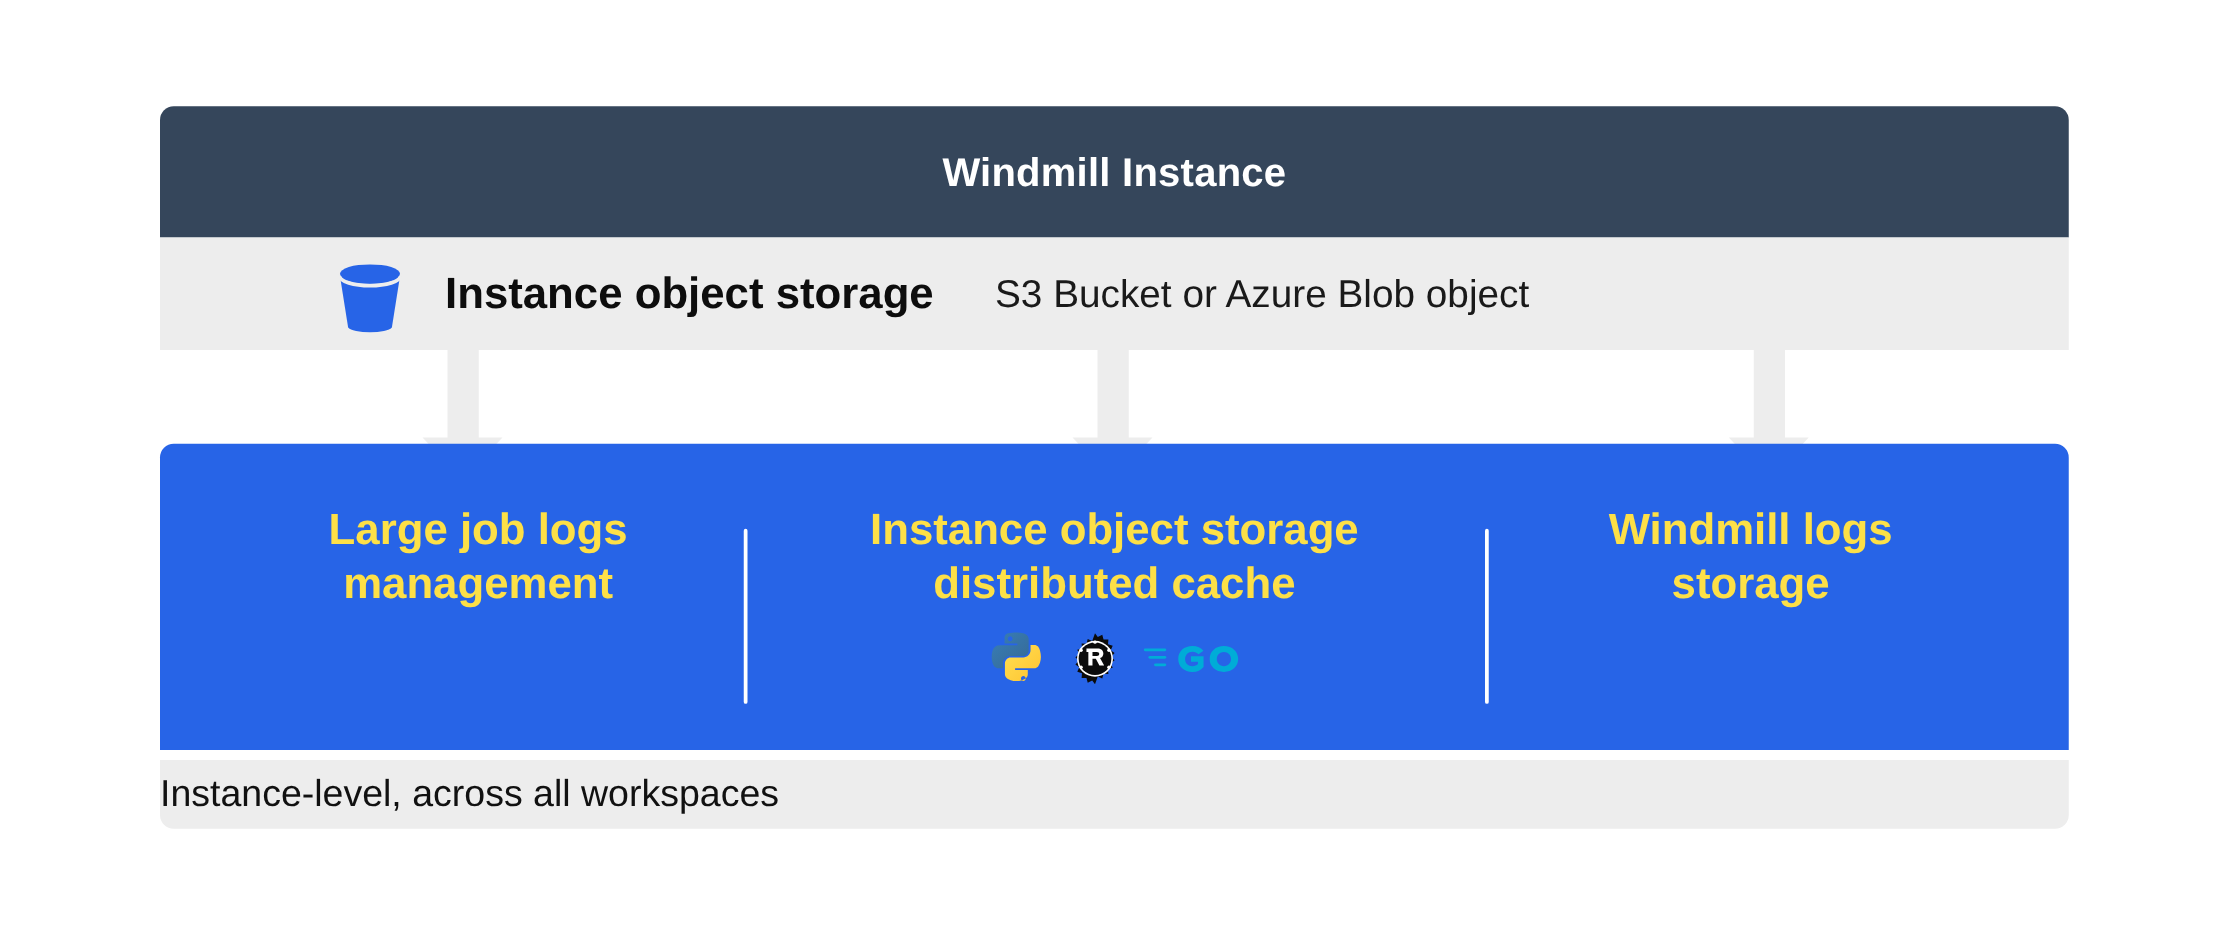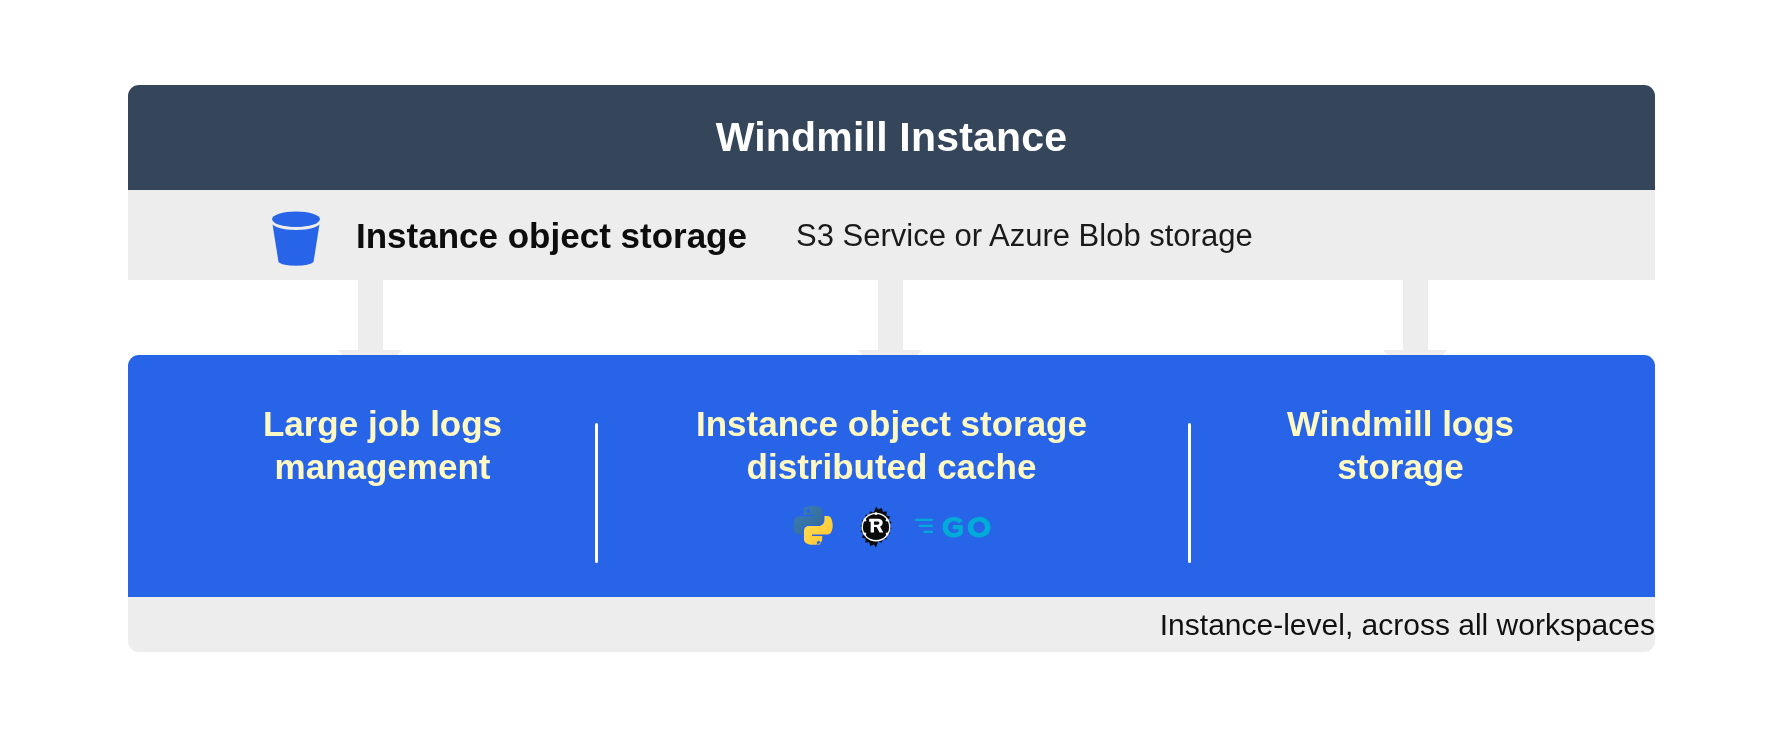--- a/index.html
+++ b/index.html
@@ -31,21 +31,21 @@
     height: 105px;
     background: var(--header-bg, #35465B);
     border-radius: 11px 11px 0 0;
     display: flex;
     align-items: center;
     justify-content: center;
     box-sizing: border-box;
   }
   .header-title {
     color: #ffffff;
-    font-size: 41px;
+    font-size: 32px;
     font-weight: bold;
     letter-spacing: 0.2px;
     line-height: 1;
   }
 
   
   .subtitle-bar {
     position: absolute;
     left: 0;
     top: 105px;
@@ -133,21 +133,21 @@
     flex: 1 1 0;
     display: flex;
     flex-direction: column;
     align-items: center;
     justify-content: flex-start;
     padding-top: 48px;
     box-sizing: border-box;
     position: relative;
   }
   .col-title {
-    color: #fef9c3;
+    color: #fde047;
     font-size: 35px;
     font-weight: bold;
     line-height: 1.22;
     text-align: center;
     white-space: pre-line;
   }
   .divider {
     position: absolute;
     top: 68px;
     width: 3px;
@@ -164,28 +164,28 @@
     justify-content: center;
     gap: 16px;
     margin-top: 16px;
   }
   .lang-icons svg { display: block; }
 
   
   .footer-bar {
     position: absolute;
     left: 0;
-    top: 512px;
+    top: 523px;
     width: 100%;
     height: 55px;
     background: var(--strip-bg, #EDEDED);
     border-radius: 0 0 11px 11px;
     display: flex;
     align-items: center;
-    justify-content: flex-end;
+    justify-content: flex-start;
     box-sizing: border-box;
   }
   .footer-text {
     color: #111111;
     font-size: 30px;
     font-weight: normal;
     line-height: 1;
   }
 </style>
 </head>
@@ -200,21 +200,21 @@
   <div class="subtitle-bar">
     <span class="bucket-icon">
       <svg viewBox="0 0 62 62" width="62" height="62" aria-hidden="true">
         <path d="M7 15 L13.5 56 A 18 5 0 0 0 48.5 56 L55 15 Z" fill="#2764E7"></path>
         <ellipse cx="31" cy="15" rx="24" ry="7.5" fill="#2764E7"></ellipse>
         <ellipse cx="31" cy="15" rx="24" ry="7.5" fill="none" stroke="#EDEDED" stroke-width="3"></ellipse>
         <ellipse cx="31" cy="13" rx="24" ry="7.5" fill="#2764E7"></ellipse>
       </svg>
     </span>
     <span class="subtitle-main">Instance object storage</span>
-    <span class="subtitle-sub">S3 Service or Azure Blob storage</span>
+    <span class="subtitle-sub">S3 Bucket or Azure Blob object</span>
   </div>
 
   <div class="arrow" style="left: 210px; --strip-bg: #EDEDED;">
     <span class="stem"></span>
     <span class="head"></span>
   </div>
   <div class="arrow" style="left: 730px; --strip-bg: #EDEDED;">
     <span class="stem"></span>
     <span class="head"></span>
   </div>

